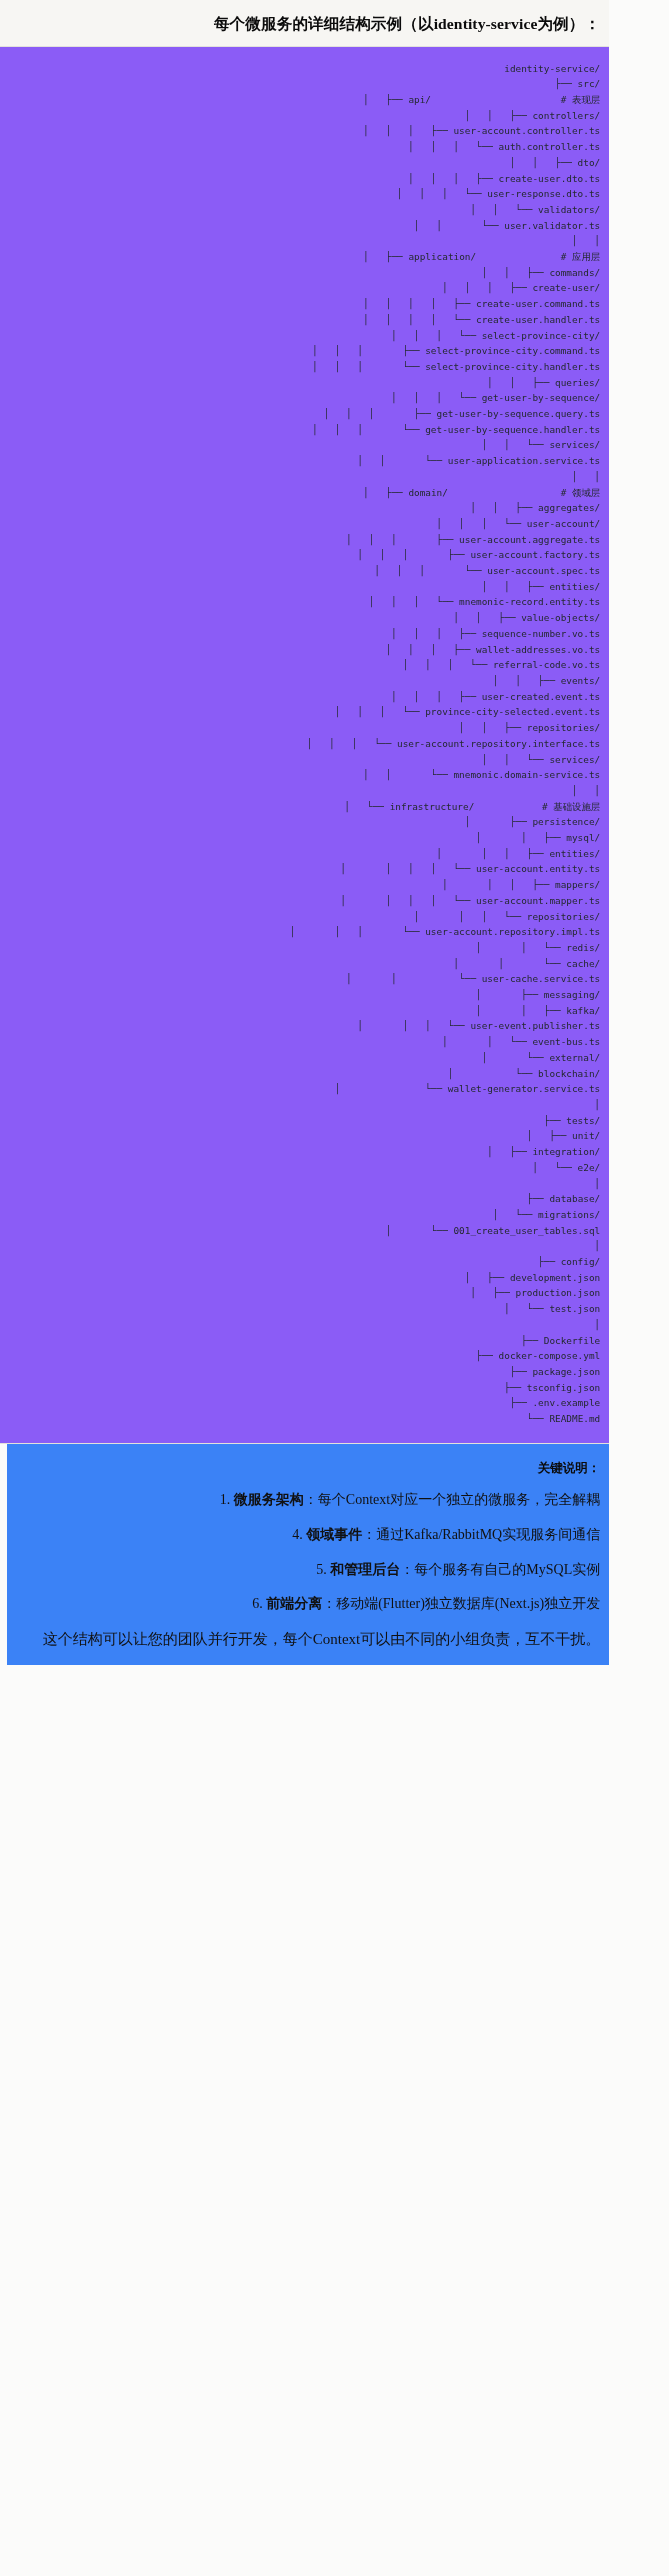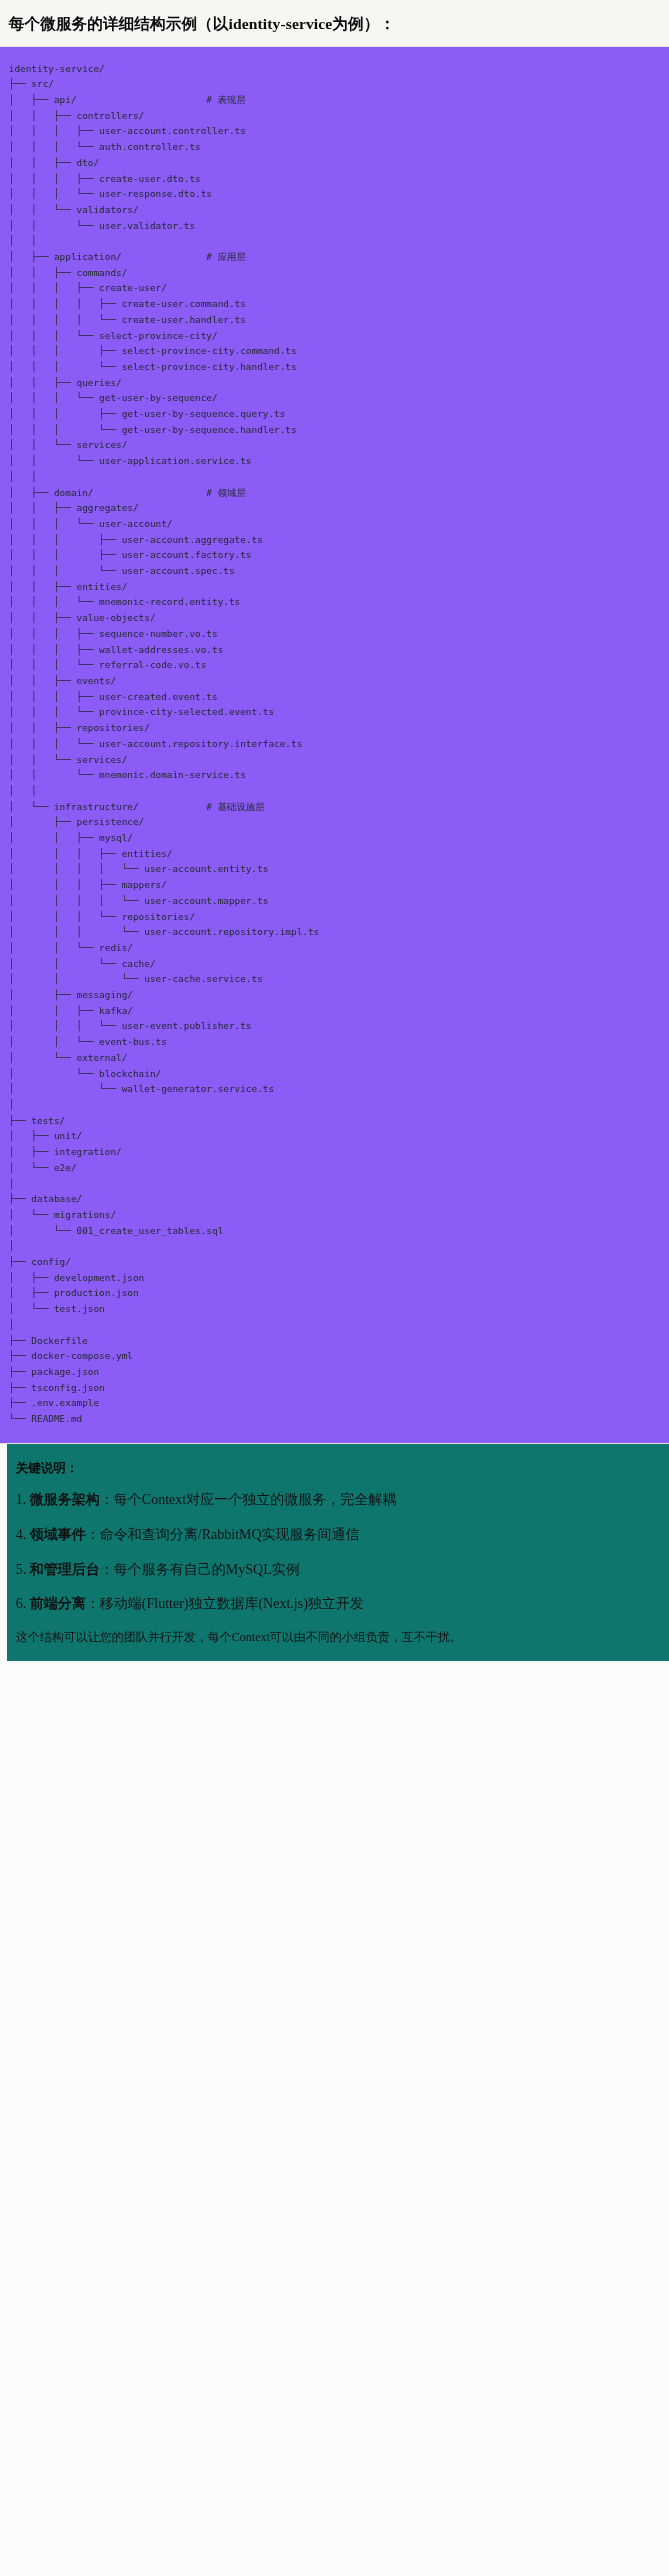--- a/index.html
+++ b/index.html
@@ -8,23 +8,24 @@
     background: #fbfbfa;
   }
   body {
     width: 669px;
     font-family: "Liberation Serif", "DejaVu Serif", serif;
     color: #111111;
     -webkit-font-smoothing: antialiased;
   }
 
   .page {
-    width: 669px;
+    width: 609px;
     box-sizing: border-box;
     background: #fbfbfa;
+    text-align: right;
   }
 
   
   .heading-band {
     background: #f7f6f3;
     padding: 13.8px 8.8px 12.5px 8.8px;
     box-sizing: border-box;
     border-bottom: 0.6px solid #e3e1dc;
   }
   .heading-text {
@@ -49,21 +50,21 @@
     font-size: 9.4px;
     line-height: 15.7px;
     color: #24292f;
     white-space: pre;
     letter-spacing: 0px;
     tab-size: 4;
   }
 
   
   .notes-band {
-    background: #0f766e;
+    background: #3b82f6;
     padding: 16.3px 8.8px 13.8px 8.8px;
     box-sizing: border-box;
     margin-left: 7px;
   }
   .notes-title {
     font-family: "Liberation Serif", "DejaVu Serif", serif;
     font-weight: bold;
     font-size: 12.5px;
     color: #0b0b0b;
     margin: 0 0 12.5px 0;
@@ -82,21 +83,21 @@
     margin: 0 0 13.8px 0;
   }
   ol.notes-list li .num {
     font-family: "Liberation Serif", "DejaVu Serif", serif;
   }
   ol.notes-list li .term {
     font-weight: bold;
   }
   .closing {
     font-family: "Liberation Serif", "DejaVu Serif", serif;
-    font-size: 12px;
+    font-size: 15px;
     line-height: 1.55;
     color: #111111;
     margin: 8.8px 0 0 0;
   }
 </style>
 </head>
 <body>
 
 <div class="page">
 
@@ -192,21 +193,21 @@
 ├── tsconfig.json
 ├── .env.example
 └── README.md</pre>
   </div>
 
   <div class="notes-band">
     <div class="notes-title">关键说明：</div>
 
     <ol class="notes-list" id="notes-list">
         <li><span class="num">1.</span> <span class="term">微服务架构</span><span>：</span><span>每个Context对应一个独立的微服务，完全解耦</span></li>
-        <li><span class="num">4.</span> <span class="term">领域事件</span><span>：</span><span>命令和查询分离/RabbitMQ实现服务间通信</span></li>
+        <li><span class="num">4.</span> <span class="term">领域事件</span><span>：</span><span>通过Kafka/RabbitMQ实现服务间通信</span></li>
         <li><span class="num">5.</span> <span class="term">和管理后台</span><span>：</span><span>每个服务有自己的MySQL实例</span></li>
         <li><span class="num">6.</span> <span class="term">前端分离</span><span>：</span><span>移动端(Flutter)独立数据库(Next.js)独立开发</span></li>
       </ol>
 
     <p class="closing">这个结构可以让您的团队并行开发，每个Context可以由不同的小组负责，互不干扰。</p>
   </div>
 
 </div>
 
 

